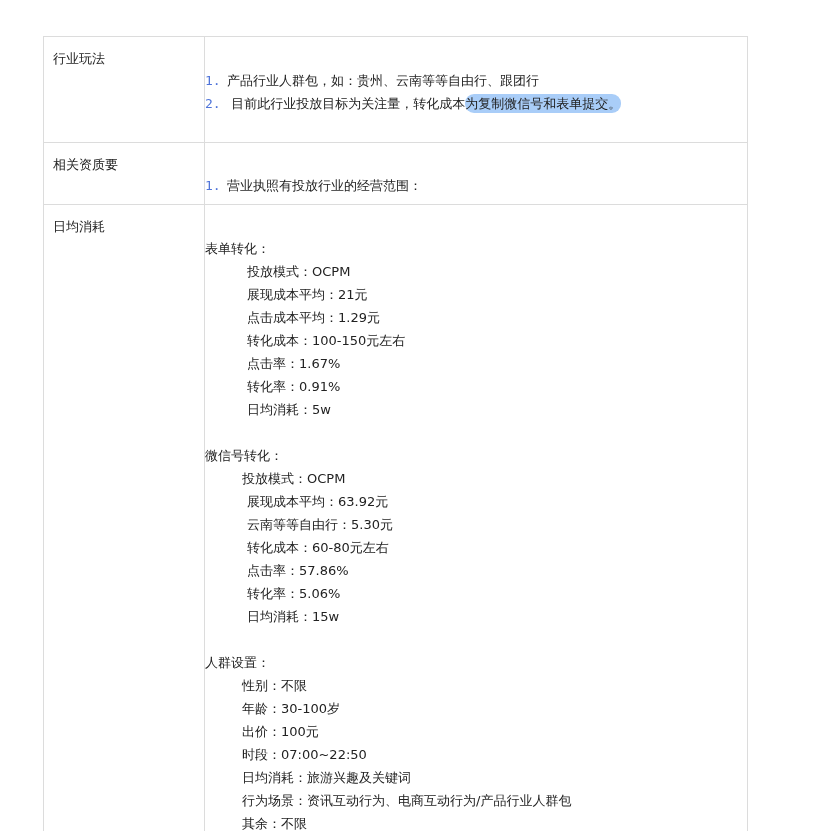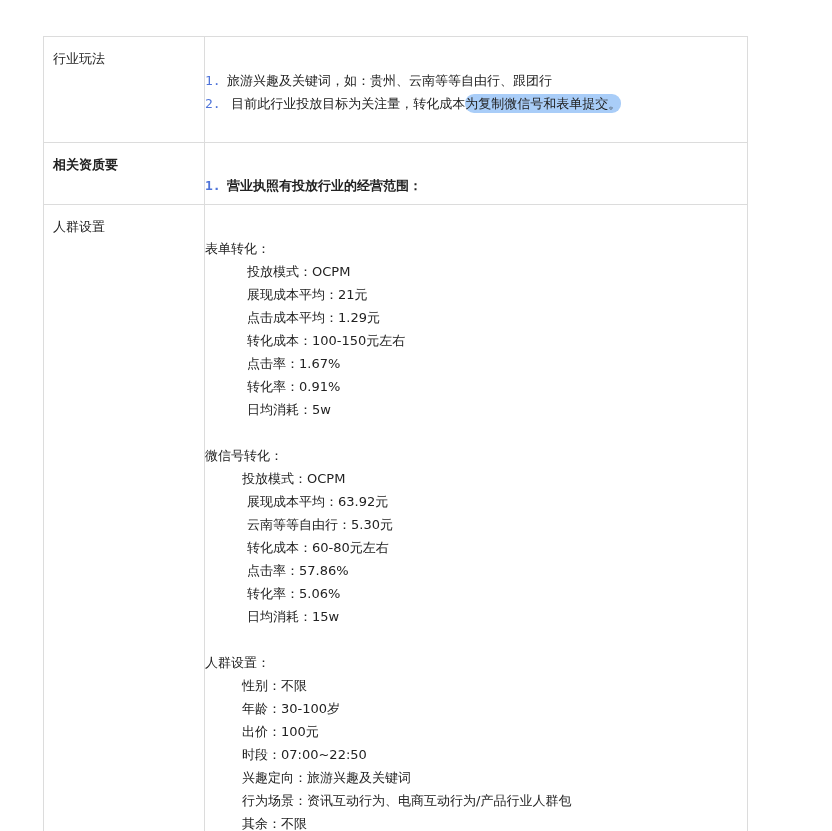--- a/index.html
+++ b/index.html
@@ -34,21 +34,21 @@
   }
   .cell-label {
     padding: 13px 0 0 9px;
     line-height: 18px;
     white-space: nowrap;
   }
   .cell-body {
     padding-left: 8px;
   }
   .row1 { height: 106px; }
-  .row2 { height: 62px; font-weight: bold; }
+  .row2 { height: 62px; }
   .row3 { height: 660px; }
 
   .olist {
     list-style: none;
     margin: 0;
     padding: 0;
   }
   .olist li {
     height: 23px;
     line-height: 23px;
@@ -96,21 +96,21 @@
   <tbody>
 
     <tr class="row1">
       <td>
         <div class="cell-label">行业玩法</div>
       </td>
       <td class="cell-body">
         <div class="row1-body">
           <ol class="olist">
             <li>
-              <span class="num">1.</span><span>旅游兴趣及关键词，如：贵州、云南等等自由行、跟团行</span>
+              <span class="num">1.</span><span>产品行业人群包，如：贵州、云南等等自由行、跟团行</span>
             </li>
             <li>
               <span class="num">2.</span><span> 目前此行业投放目标为关注量，转化成本</span><span class="hl">为复制微信号和表单提交。</span>
             </li>
           </ol>
         </div>
       </td>
     </tr>
 
     <tr class="row2">
@@ -123,21 +123,21 @@
             <li>
               <span class="num">1.</span><span>营业执照有投放行业的经营范围：</span>
             </li>
           </ol>
         </div>
       </td>
     </tr>
 
     <tr class="row3">
       <td>
-        <div class="cell-label">人群设置</div>
+        <div class="cell-label">日均消耗</div>
       </td>
       <td class="cell-body">
         <div class="row3-body">
 
           <div>
             <div class="section-title">表单转化：</div>
             <div class="kv ind-a">投放模式：OCPM</div>
             <div class="kv ind-a">展现成本平均：21元</div>
             <div class="kv ind-a">点击成本平均：1.29元</div>
             <div class="kv ind-a">转化成本：100-150元左右</div>
@@ -158,21 +158,21 @@
             <div class="kv ind-c">日均消耗：15w</div>
           </div>
           <div class="gap"></div>
 
           <div>
             <div class="section-title">人群设置：</div>
             <div class="kv ind-b">性别：不限</div>
             <div class="kv ind-b">年龄：30-100岁</div>
             <div class="kv ind-b">出价：100元</div>
             <div class="kv ind-b">时段：07:00~22:50</div>
-            <div class="kv ind-b">兴趣定向：旅游兴趣及关键词</div>
+            <div class="kv ind-b">日均消耗：旅游兴趣及关键词</div>
             <div class="kv ind-b">行为场景：资讯互动行为、电商互动行为/产品行业人群包</div>
             <div class="kv ind-b">其余：不限</div>
           </div>
         </div>
       </td>
     </tr>
   </tbody>
 </table>
 
 </body></html>

